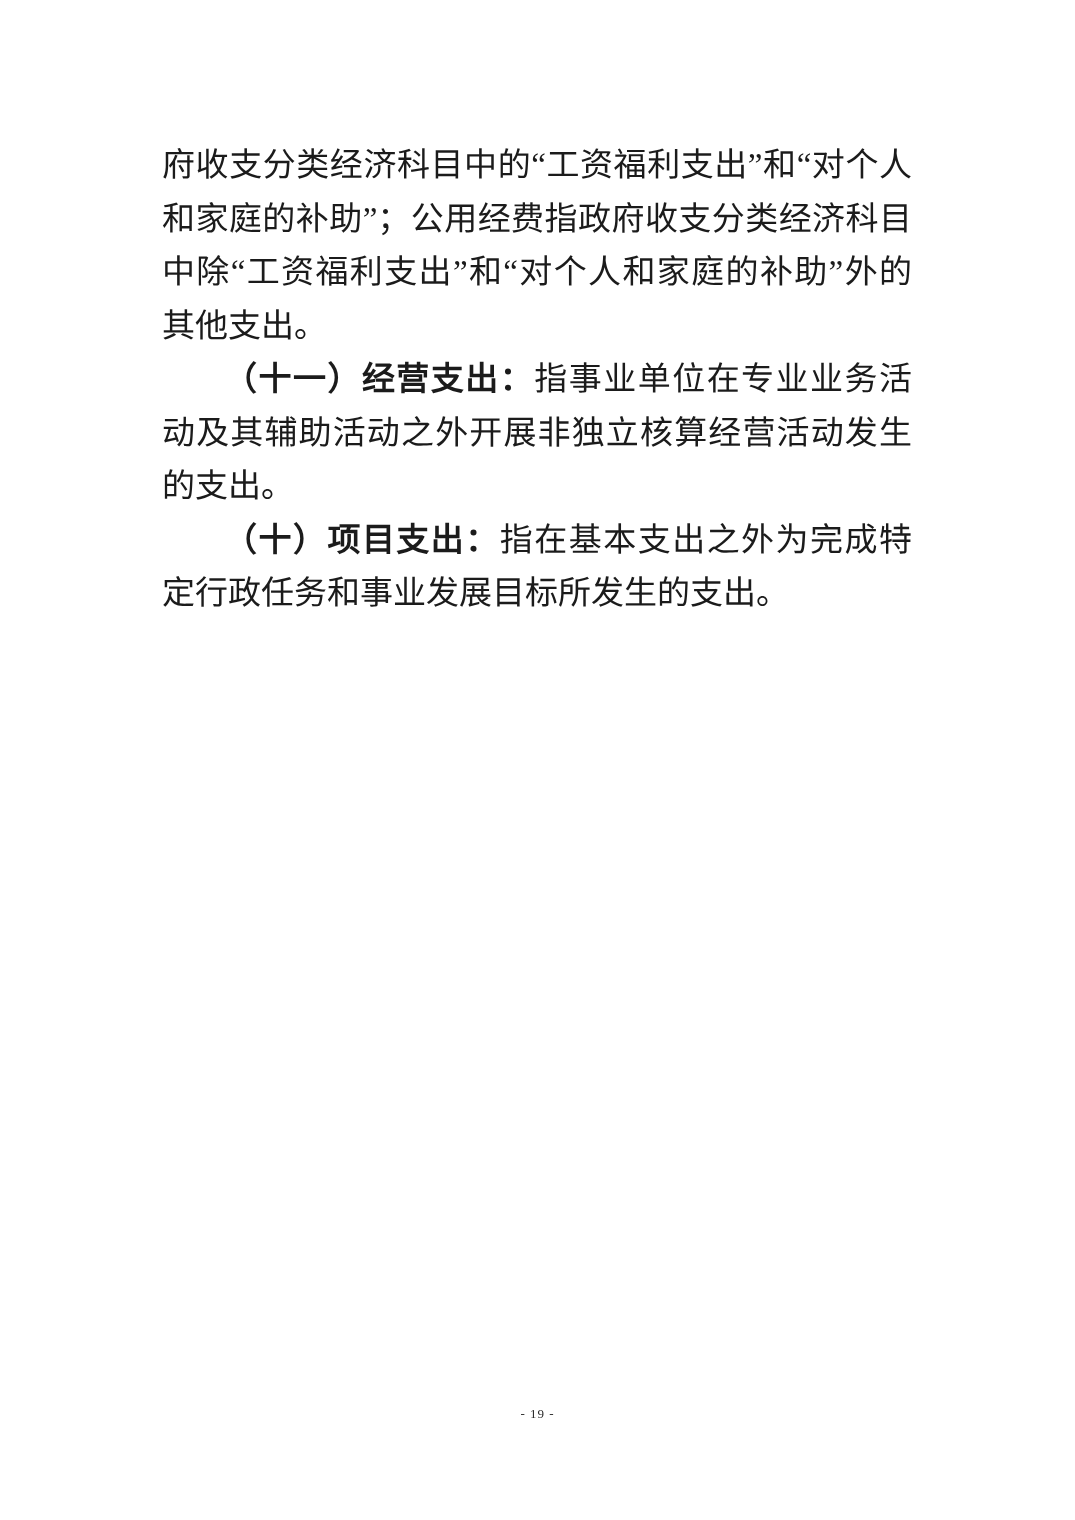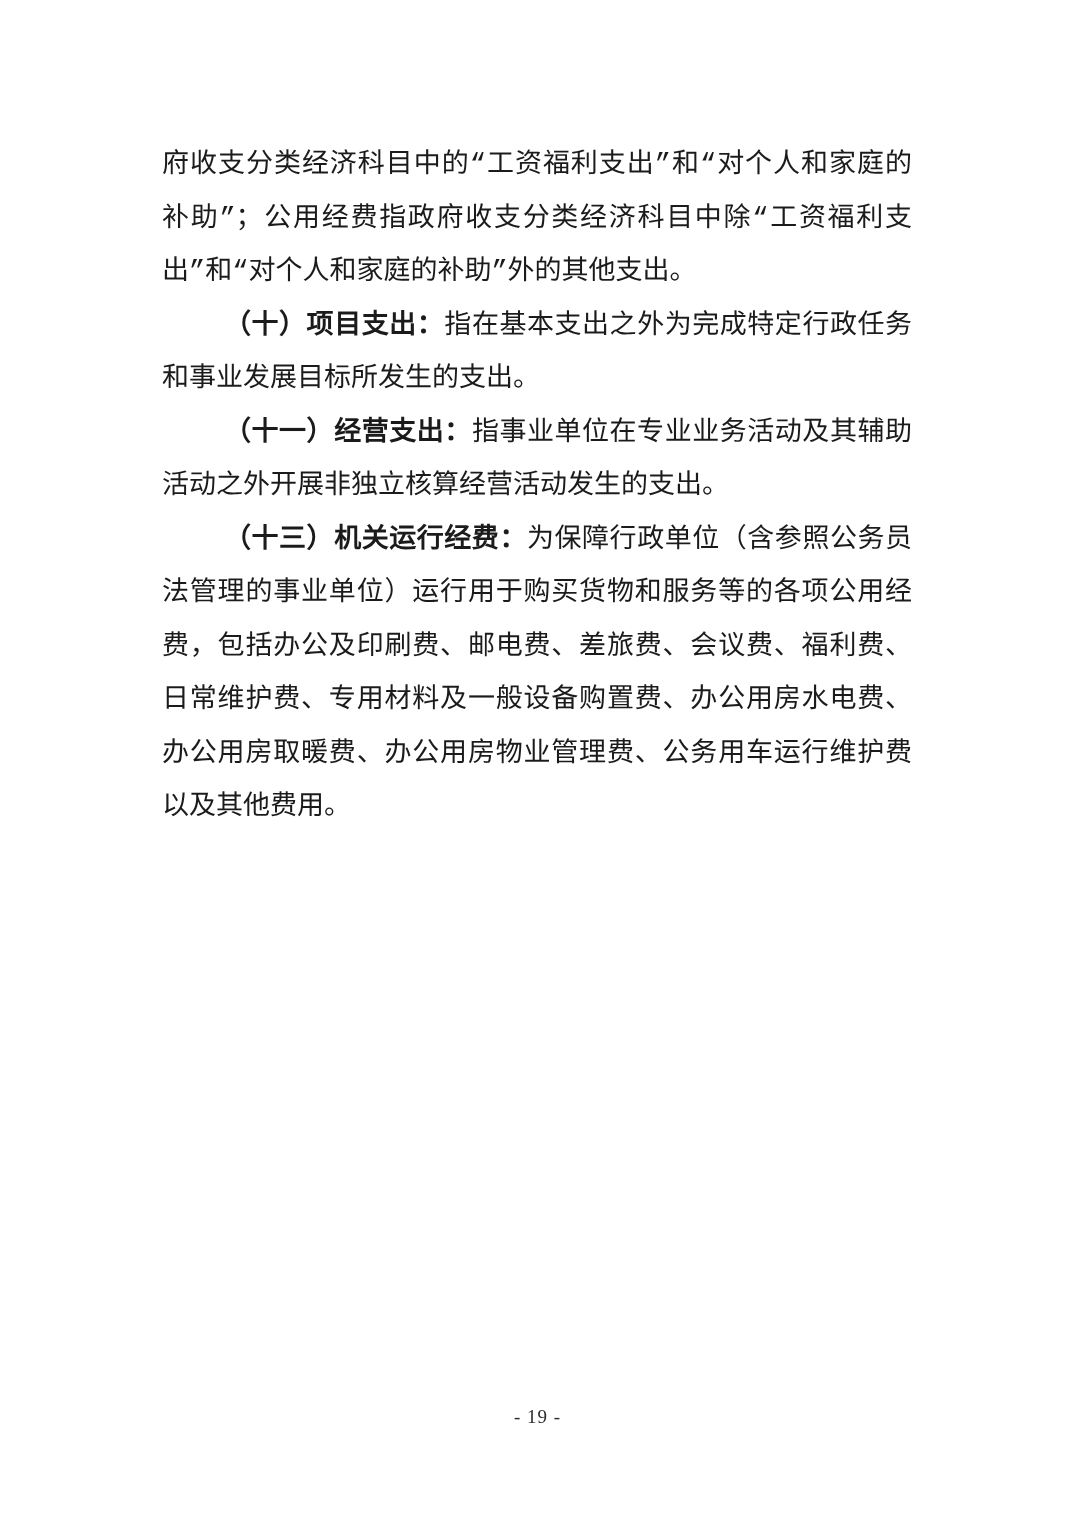--- a/index.html
+++ b/index.html
@@ -10,54 +10,52 @@
     background: #ffffff;
     overflow: hidden;
     font-family: "Liberation Serif", "DejaVu Serif", serif;
   }
   .content {
     position: absolute;
     left: 162px;
     top: 139px;
     width: 750px;
     color: #1b1b1b;
-    font-size: 27px;
+    font-size: 33px;
     line-height: 53.5px;
     text-align: justify;
     text-justify: inter-character;
-    font-family: Liberation Mono, monospace;
   }
   .para { margin: 0; padding: 0; }
   .para.indented { text-indent: 62px; }
   .lead { font-weight: 700; }
   .page-number {
     position: absolute;
     left: 0;
     right: 0;
     top: 1406px;
     text-align: center;
-    font-size: 19px;
+    font-size: 13px;
     letter-spacing: 1px;
     color: #2b2b2b;
     font-family: "Liberation Serif", "DejaVu Serif", serif;
   }
 </style>
 </head>
 <body>
 
 <div class="page">
 
   <div class="content">
 
     <p class="para"><span>府收支分类经济科目中的“工资福利支出”和“对个人和家庭的补助”；公用经费指政府收支分类经济科目中除“工资福利支出”和“对个人和家庭的补助”外的其他支出。</span></p>
 
+    <p class="para indented"><span class="lead">（十一）经营支出：</span><span>指事业单位在专业业务活动及其辅助活动之外开展非独立核算经营活动发生的支出。</span></p>
+
     <p class="para indented"><span class="lead">（十）项目支出：</span><span>指在基本支出之外为完成特定行政任务和事业发展目标所发生的支出。</span></p>
 
-    <p class="para indented"><span class="lead">（十一）经营支出：</span><span>指事业单位在专业业务活动及其辅助活动之外开展非独立核算经营活动发生的支出。</span></p>
 
-
-    <p class="para indented"><span class="lead">（十三）机关运行经费：</span><span>为保障行政单位（含参照公务员法管理的事业单位）运行用于购买货物和服务等的各项公用经费，包括办公及印刷费、邮电费、差旅费、会议费、福利费、日常维护费、专用材料及一般设备购置费、办公用房水电费、办公用房取暖费、办公用房物业管理费、公务用车运行维护费以及其他费用。</span></p>
 
   </div>
 
   <div class="page-number">- 19 -</div>
 
 </div>
 
 </body></html>

